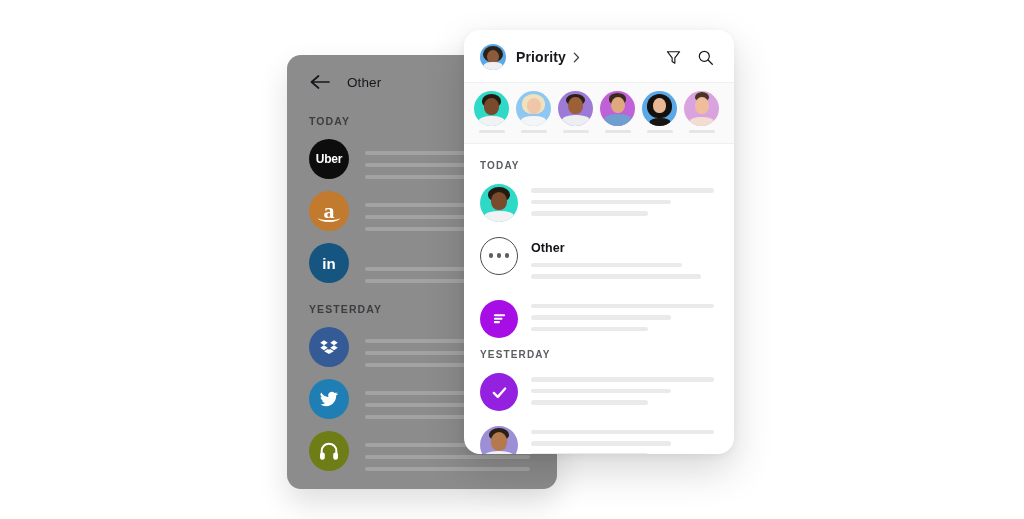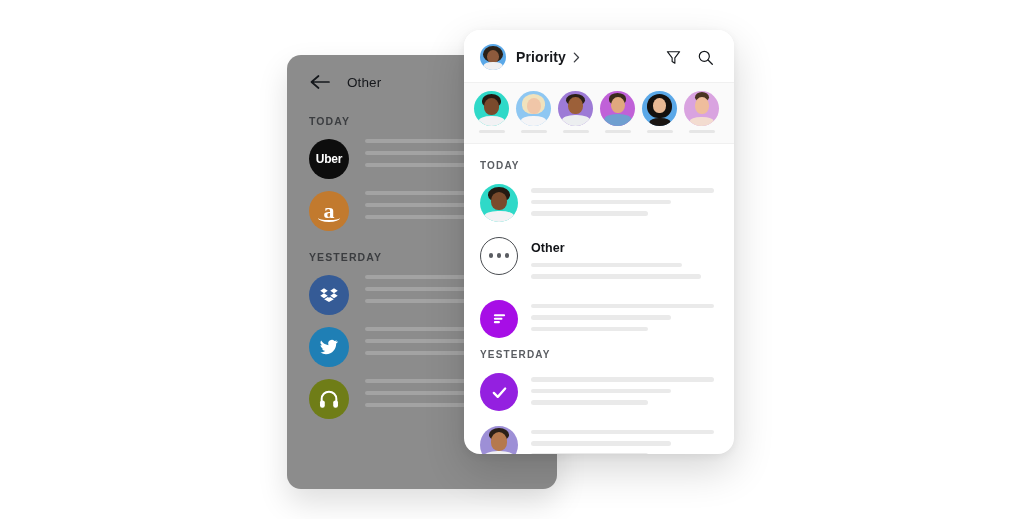--- a/index.html
+++ b/index.html
@@ -25,21 +25,21 @@
     display: flex; align-items: center; gap: 16px;
     padding: 18px 22px 10px 22px;
   }
   .back-arrow { width: 22px; height: 18px; flex: none; }
   .back-title { font-size: 13.5px; color: #16181c; font-weight: 400; letter-spacing: .1px; }
 
   .back-section {
     font-size: 10.5px; font-weight: 700; letter-spacing: 1.1px;
     color: #3b3d40; padding: 14px 0 6px 22px; text-transform: uppercase;
   }
-  .back-row { display: flex; align-items: flex-start; gap: 16px; padding: 6px 0 6px 22px; }
+  .back-row { display: flex; align-items: flex-end; gap: 16px; padding: 6px 0 6px 22px; }
   .back-ico {
     width: 40px; height: 40px; border-radius: 50%; flex: none;
     display: flex; align-items: center; justify-content: center;
     position: relative; overflow: hidden;
   }
   .back-lines { flex: 1; display: flex; flex-direction: column; gap: 8px; padding-right: 0; }
   .back-lines i { display: block; height: 4px; border-radius: 2px; background: #a3a3a3; }
 
   
   .uber-txt { color: #fff; font-size: 12px; font-weight: 600; letter-spacing: -0.2px; }
@@ -148,20 +148,29 @@
         <span class="amz-a">a</span>
         <span class="amz-smile"></span>
       </span>
       <span class="back-lines">
         <i style="width:86%"></i>
           <i style="width:86%"></i>
           <i style="width:86%"></i>
       </span>
     </div>
 
+    <div class="back-row">
+      <span class="back-ico" style="background:#15557f">
+        <span class="li-txt">in</span>
+      </span>
+      <span class="back-lines">
+        <i style="width:86%"></i>
+          <i style="width:86%"></i>
+      </span>
+    </div>
 
     <div class="back-section">YESTERDAY</div>
 
     <div class="back-row">
       <span class="back-ico" style="background:#355b96">
         <svg viewBox="0 0 24 24" width="20" height="20">
           <path d="M6 4 L1.5 7 L6 10 L10.5 7 Z M13.5 7 L18 4 L22.5 7 L18 10 Z
                    M6 10 L1.5 13 L6 16 L10.5 13 Z M13.5 13 L18 10 L22.5 13 L18 16 Z
                    M6.2 17.2 L10.6 14.3 L12 15.2 L13.4 14.3 L17.8 17.2 L12 20.5 Z" fill="#ffffff"></path>
         </svg>

